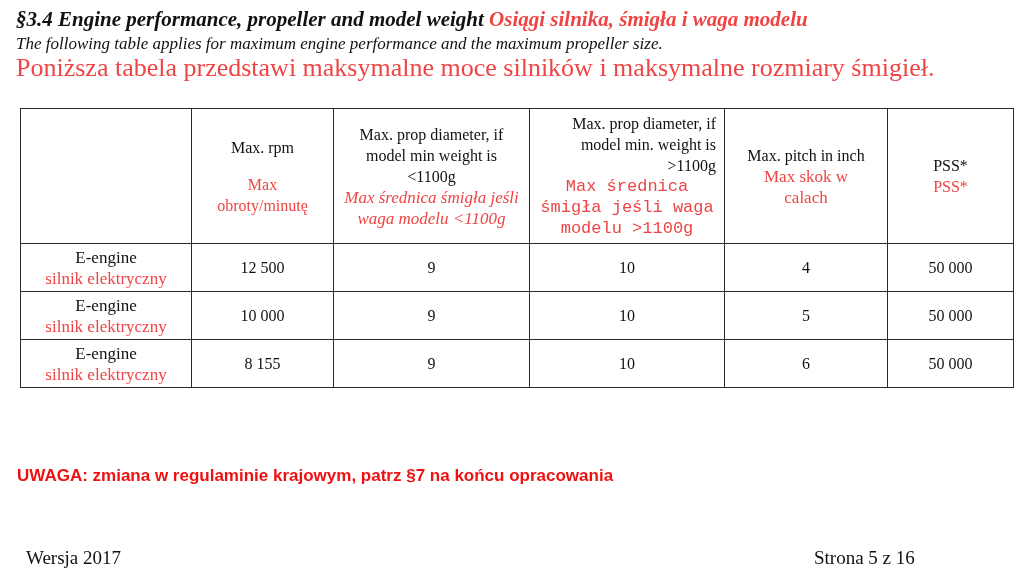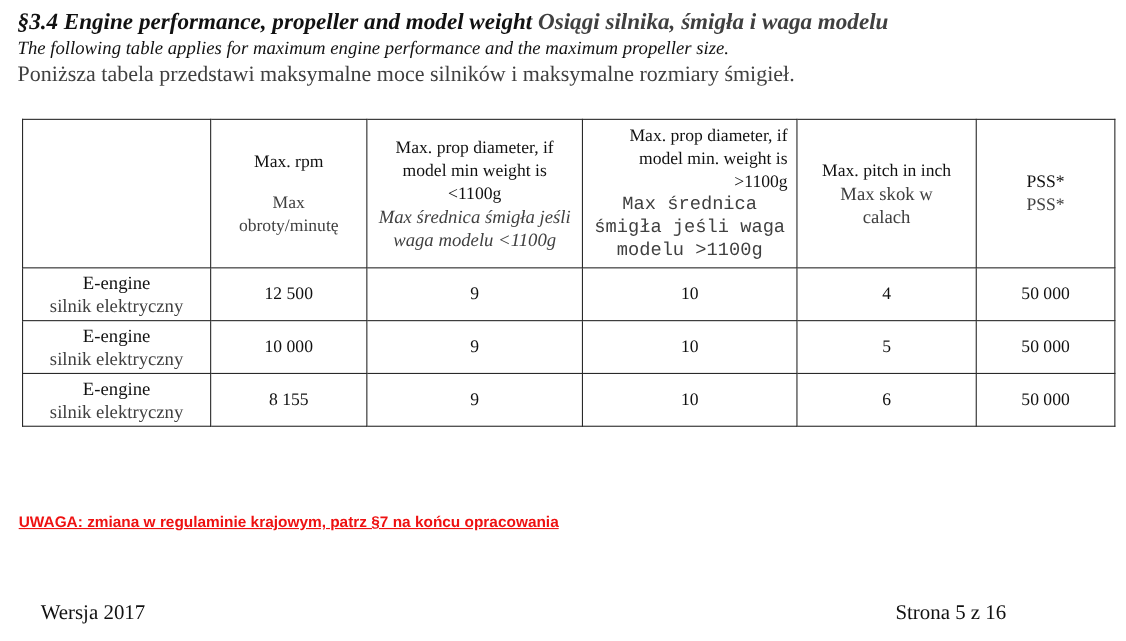--- a/index.html
+++ b/index.html
@@ -1,28 +1,28 @@
 <!DOCTYPE html>
 <html><head>
 <meta charset="utf-8">
 <style>
   html, body { margin:0; padding:0; background:#ffffff; }
   body { width:1024px; height:583px; position:relative; overflow:hidden;
          font-family: "Liberation Serif", "DejaVu Serif", serif; color:#111; }
-  .blue { color:#404040; }
+  .blue { color:#ef4444; }
   .title { position:absolute; left:16px; top:6px; font-size:21px; font-weight:bold; font-style:italic; white-space:nowrap; line-height:26px; }
   .subtitle-en { position:absolute; left:16px; top:34px; font-size:17px; font-style:italic; white-space:nowrap; line-height:20px; }
-  .subtitle-pl { position:absolute; left:16px; top:55px; font-size:20px; white-space:nowrap; line-height:26px; }
+  .subtitle-pl { position:absolute; left:16px; top:55px; font-size:26px; white-space:nowrap; line-height:26px; }
   table.spec { position:absolute; left:20px; top:108px; border-collapse:collapse; table-layout:fixed; width:993px; }
   table.spec td { border:1.5px solid #2a2a2a; text-align:center; vertical-align:middle; font-size:16px; line-height:21px; padding:0 2px; }
   table.spec tr.head td { height:134px; }
   table.spec tr.row td { height:47px; }
   .num { font-size:17px; }
-  .warning { position:absolute; left:17px; top:466px; font-family:"Liberation Sans", "DejaVu Sans", sans-serif; font-weight:bold; font-size:14px; color:#ee1111; white-space:nowrap;text-decoration:underline; }
-  .footer-left { position:absolute; left:37px; top:547px; font-size:19px; white-space:nowrap; }
+  .warning { position:absolute; left:17px; top:466px; font-family:"Liberation Sans", "DejaVu Sans", sans-serif; font-weight:bold; font-size:17px; color:#ee1111; white-space:nowrap; }
+  .footer-left { position:absolute; left:26px; top:547px; font-size:19px; white-space:nowrap; }
   .footer-right { position:absolute; left:814px; top:547px; font-size:19px; white-space:nowrap; }
 </style>
 </head>
 <body>
 
 <div class="title">
   <span>§3.4 Engine performance, propeller and model weight</span>
   <span class="blue">Osiągi silnika, śmigła i waga modelu</span>
 </div>
 <div class="subtitle-en">The following table applies for maximum engine performance and the maximum propeller size.</div>

